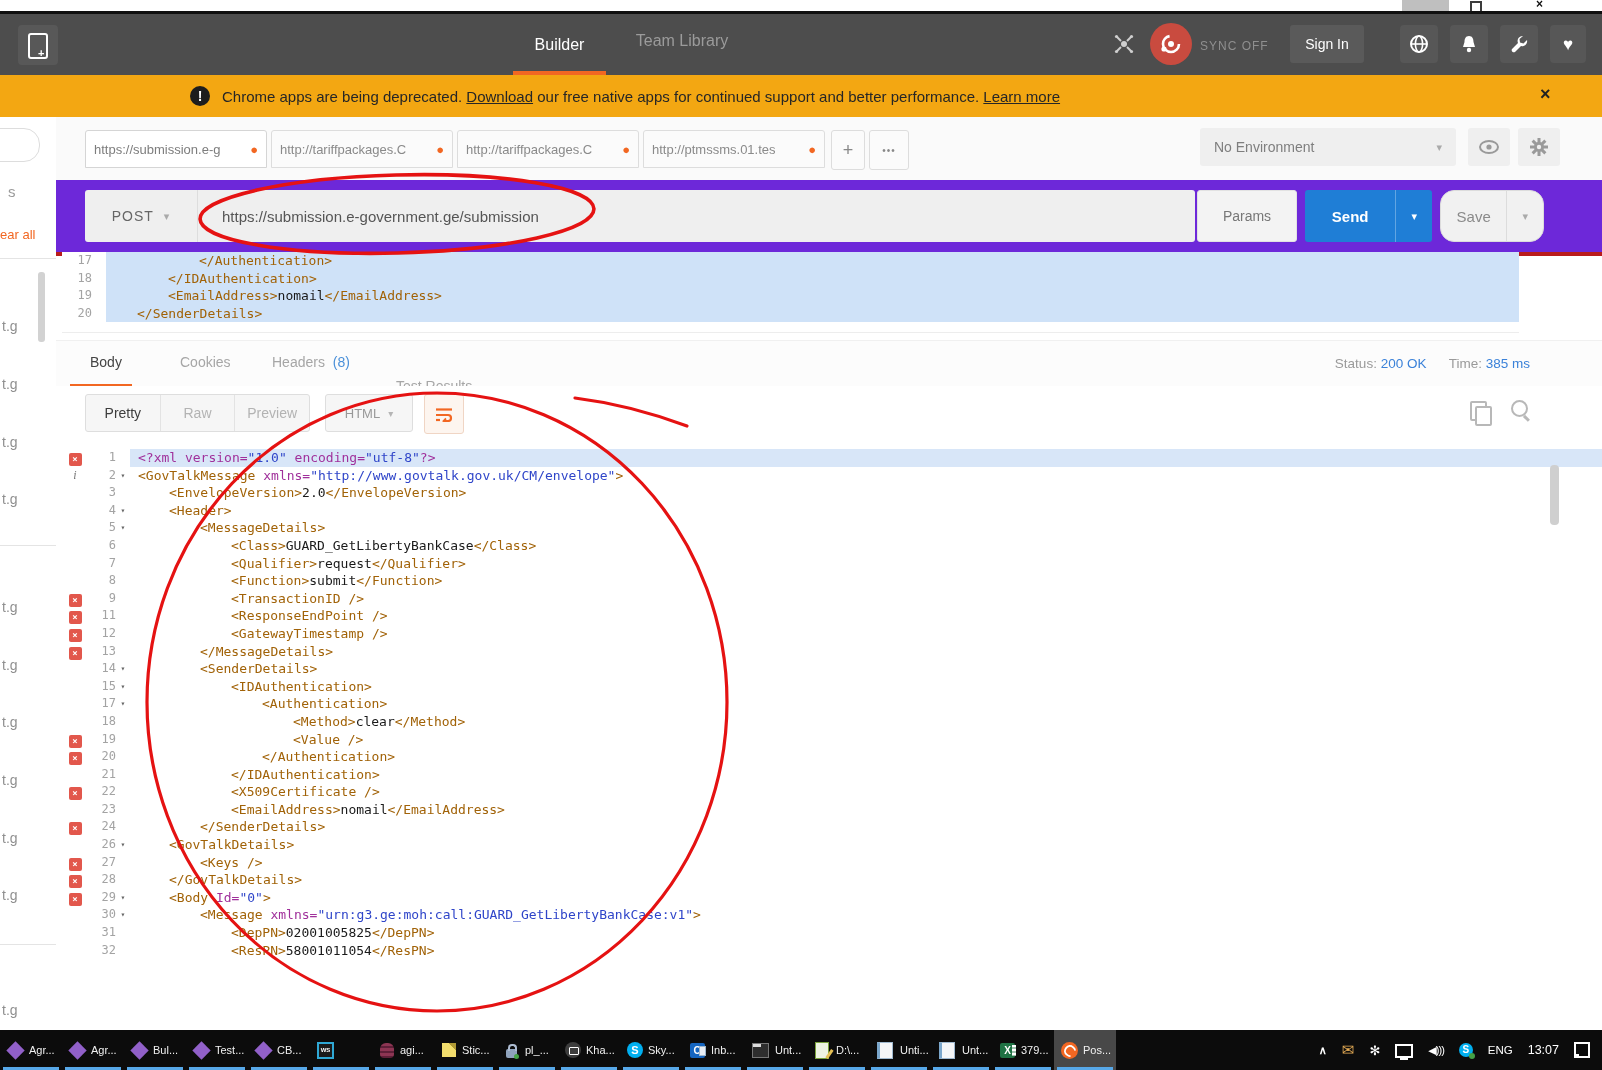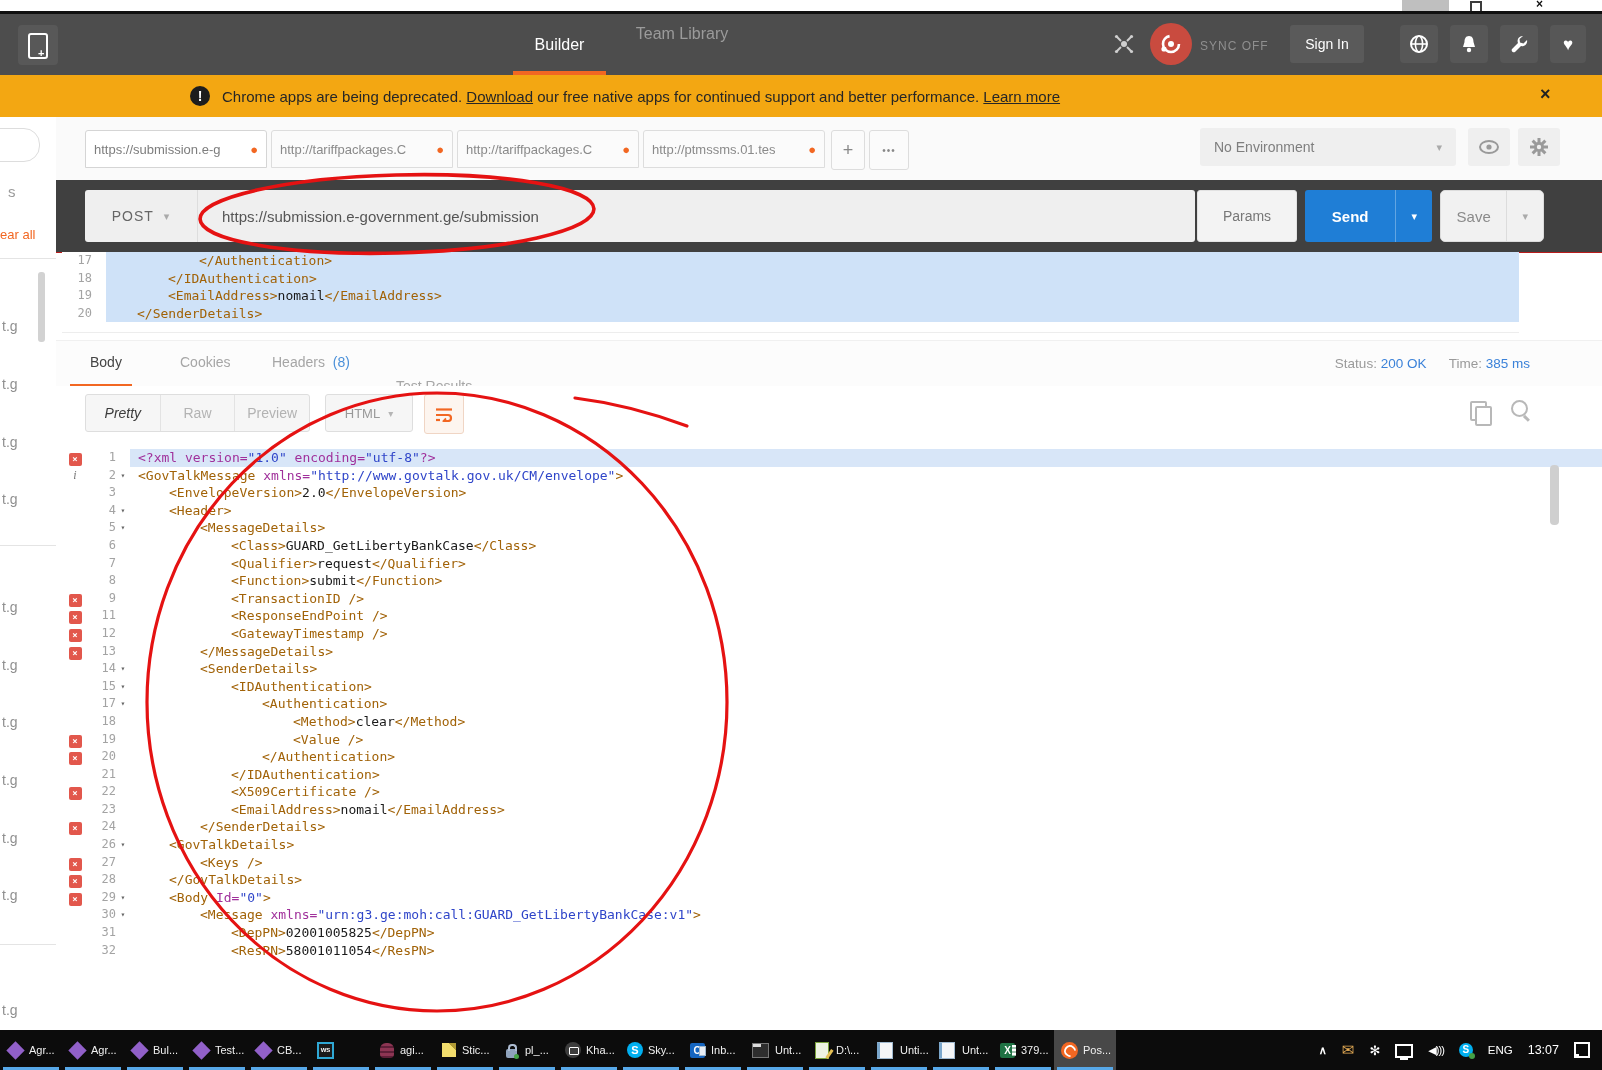--- a/index.html
+++ b/index.html
@@ -14,21 +14,21 @@
   .win-max{left:1470px;top:1px;width:8px;height:8px;border:2px solid #3c3c3c;background:#fff;}
   .win-close{left:1536px;top:-3px;font-size:12px;color:#111;font-weight:bold;}
 
   
   .topbar{left:0;top:14px;width:1602px;height:61px;background:#4d4d4d;}
   .newtab-btn{left:18px;top:11px;width:40px;height:40px;background:#585858;border-radius:4px;}
   .newtab-glyph{left:10px;top:8px;width:16px;height:22px;border:2px solid #fff;border-radius:3px;}
   .newtab-plus{left:20px;top:22px;color:#fff;font-size:11px;font-weight:bold;}
   .nav-builder{left:512px;top:22px;width:95px;text-align:center;color:#fff;font-size:16px;}
   .nav-underline{left:513px;top:57px;width:93px;height:4px;background:#f26722;}
-  .nav-team{left:622px;top:11px;width:120px;text-align:center;color:#9b9b9b;font-size:16px;}
+  .nav-team{left:622px;top:18px;width:120px;text-align:center;color:#9b9b9b;font-size:16px;}
   .hbtn{top:11px;width:38px;height:38px;background:#575757;border-radius:4px;display:flex;align-items:center;justify-content:center;}
   .hbtn svg{display:block;}
   .interceptor{left:1103px;top:11px;width:42px;height:38px;display:flex;align-items:center;justify-content:center;}
   .sync-circle{left:1150px;top:9px;width:42px;height:42px;border-radius:50%;background:#c94b3f;display:flex;align-items:center;justify-content:center;}
   .sync-label{left:1200px;top:25px;color:#8f8f8f;font-size:12px;letter-spacing:1px;}
   .signin{left:1290px;top:11px;width:74px;height:38px;background:#5a5a5a;border-radius:3px;color:#fff;font-size:14px;
           display:flex;align-items:center;justify-content:center;}
   .heart-glyph{color:#fff;font-size:17px;line-height:1;}
 
   
@@ -59,32 +59,32 @@
   .req-tab .t-dot{color:#f26722;font-size:13px;margin-left:4px;}
   .tab-plus{left:775px;top:13px;width:32px;height:38px;border:1px solid #ddd;border-radius:3px;background:#fbfbfb;
             color:#888;font-size:18px;display:flex;align-items:center;justify-content:center;}
   .tab-more{left:813px;top:13px;width:38px;height:38px;border:1px solid #ddd;border-radius:3px;background:#fbfbfb;
             color:#888;font-size:10px;letter-spacing:1px;display:flex;align-items:center;justify-content:center;}
   .env-select{left:1144px;top:11px;width:256px;height:38px;background:#efefef;border-radius:3px;display:flex;
               align-items:center;padding:0 14px;box-sizing:border-box;font-size:14px;color:#7e7e7e;}
   .env-select .caret{margin-left:auto;color:#aaa;font-size:11px;}
   .sq-btn{top:11px;width:42px;height:38px;background:#efefef;border-radius:3px;display:flex;align-items:center;justify-content:center;}
 
-  .url-row{left:0;top:63px;width:1546px;height:72px;background:#404040;border-bottom:1px solid #b91c1c;}
+  .url-row{left:0;top:63px;width:1546px;height:72px;background:#6d28d9;border-bottom:4px solid #b91c1c;}
   .url-bar{left:29px;top:10px;width:1110px;height:52px;background:#efefef;border-radius:3px;display:flex;align-items:center;}
   .method{width:112px;height:100%;display:flex;align-items:center;justify-content:center;color:#666;font-size:14px;
           border-right:1px solid #ddd;letter-spacing:1px;}
   .method .caret{color:#aaa;font-size:11px;margin-left:10px;}
   .url-text{padding-left:24px;color:#555;font-size:15px;}
   .params-btn{left:1141px;top:10px;width:100px;height:52px;background:#f3f3f3;border:1px solid #e2e2e2;border-radius:3px;
               color:#777;font-size:14px;display:flex;align-items:center;justify-content:center;box-sizing:border-box;}
   .send-btn{left:1249px;top:10px;width:127px;height:52px;background:#1f7ed6;border-radius:3px;display:flex;color:#fff;}
   .send-main{width:91px;display:flex;align-items:center;justify-content:center;font-size:15px;font-weight:bold;}
   .send-caret{width:36px;border-left:1px solid rgba(255,255,255,.3);display:flex;align-items:center;justify-content:center;font-size:11px;}
-  .save-btn{left:1384px;top:10px;width:104px;height:52px;background:#f1f1f1;border:1px solid #dcdcdc;border-radius:5px;
+  .save-btn{left:1384px;top:10px;width:104px;height:52px;background:#f1f1f1;border:1px solid #dcdcdc;border-radius:14px;
             display:flex;color:#8a8a8a;box-sizing:border-box;}
   .save-main{width:66px;display:flex;align-items:center;justify-content:center;font-size:15px;}
   .save-caret{width:36px;border-left:1px solid #dcdcdc;display:flex;align-items:center;justify-content:center;font-size:11px;color:#aaa;}
 
   
   .mono{font-family:"DejaVu Sans Mono","Liberation Mono",monospace;}
   .req-editor{left:6px;top:135px;width:1457px;height:80px;background:#fff;overflow:hidden;border-bottom:1px solid #ededed;}
   .c-row{display:flex;height:17.6px;line-height:17.6px;font-size:13px;}
   .g-ic{width:22px;text-align:center;flex:none;}
   .g-num{width:30px;text-align:right;color:#a3a3a3;font-size:12px;flex:none;}
@@ -106,21 +106,21 @@
   .resp-tab .cnt{color:#4a90d9;margin-left:4px;}
   .resp-tab-underline{left:14px;top:43px;width:62px;height:3px;background:#f26722;}
   .status-line{right:72px;top:15px;font-size:13.5px;color:#9a9a9a;white-space:nowrap;}
   .status-line b{color:#3b82d9;font-weight:normal;}
 
   .resp-toolbar{left:0;top:269px;width:1546px;height:54px;background:#fff;}
   .view-group{left:29px;top:8px;width:225px;height:38px;border:1px solid #dedede;border-radius:3px;background:#f6f6f6;
               display:flex;box-sizing:border-box;}
   .view-seg{flex:1;display:flex;align-items:center;justify-content:center;font-size:14px;color:#b3b3b3;border-right:1px solid #e3e3e3;}
   .view-seg:last-child{border-right:none;}
-  .view-seg.active{color:#3c3c3c;font-style:italic;}
+  .view-seg.active{color:#3c3c3c;}
   .lang-select{left:269px;top:8px;width:88px;height:38px;border:1px solid #dedede;border-radius:3px;background:#f6f6f6;
                display:flex;align-items:center;justify-content:center;font-size:13px;color:#999;box-sizing:border-box;}
   .lang-select .caret{margin-left:8px;font-size:10px;color:#b5b5b5;}
   .wrap-btn{left:368px;top:8px;width:38px;height:38px;border:1px solid #f0d5c4;border-radius:3px;background:#fdf5ef;
             display:flex;align-items:center;justify-content:center;}
   .copy-ic{left:1414px;top:15px;width:13px;height:16px;border:2px solid #b8b8b8;border-radius:2px;}
   .copy-ic:after{content:"";position:absolute;left:3px;top:3px;width:13px;height:16px;background:#fff;border:2px solid #b8b8b8;border-radius:2px;}
   .search-ic{left:1455px;top:14px;width:13px;height:13px;border:2px solid #b8b8b8;border-radius:50%;}
   .search-ic:after{content:"";position:absolute;left:12px;top:13px;width:2.5px;height:7px;background:#b8b8b8;transform:rotate(-45deg);}
 

